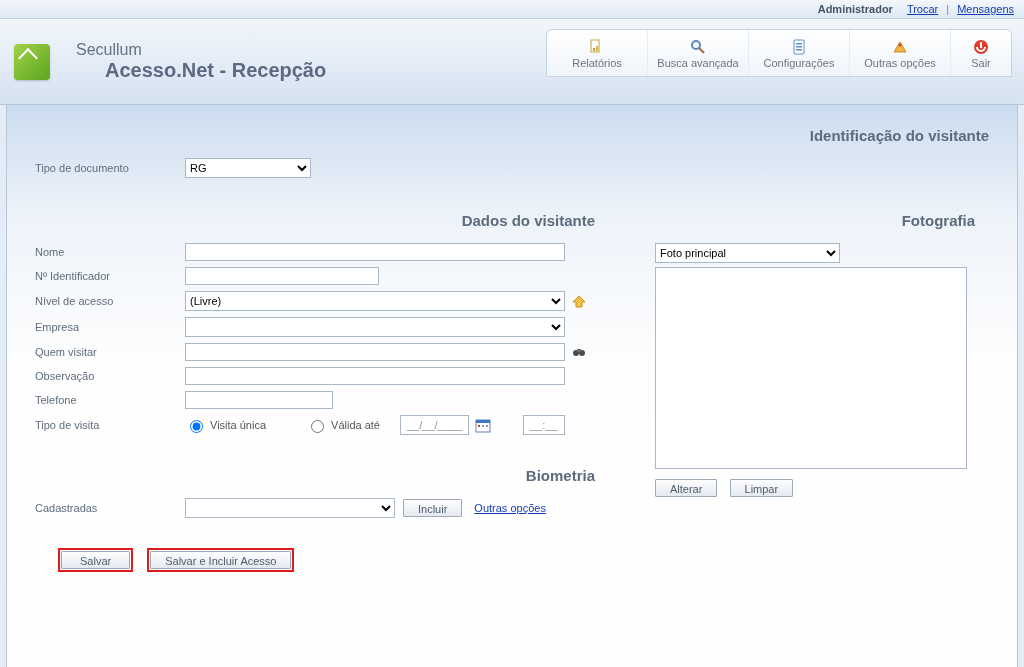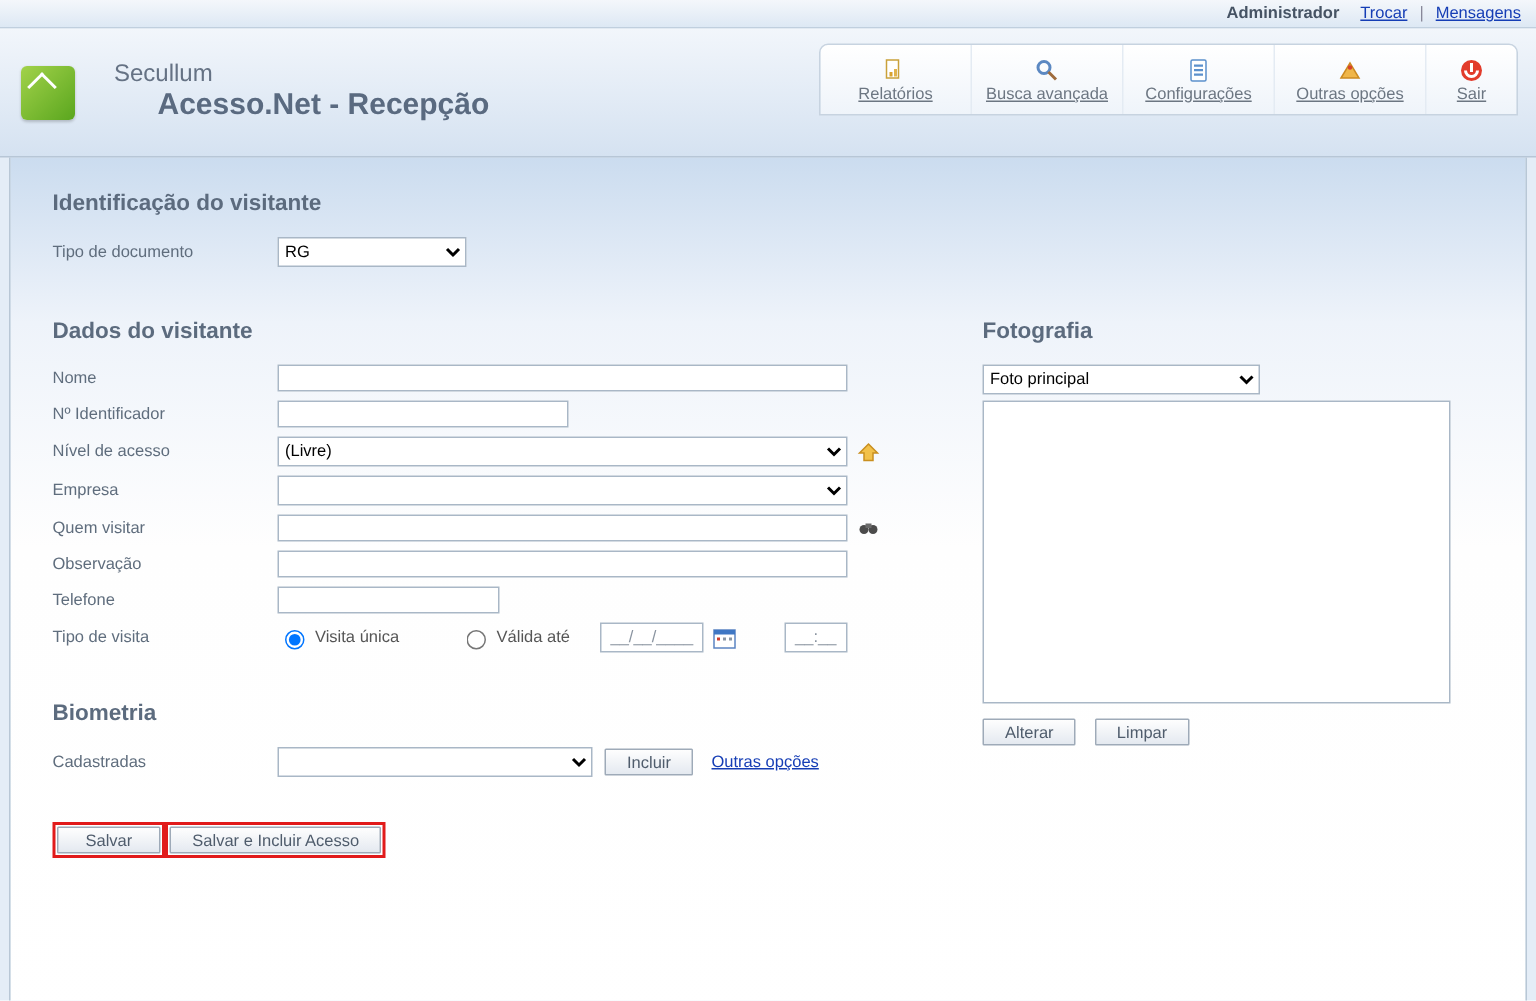--- a/index.html
+++ b/index.html
@@ -9,45 +9,45 @@
   .top-bar .user{color:#465364;font-weight:bold;margin-right:6px;}
   .top-bar a{color:#153db5;}
   .top-bar .sep{color:#889;}
   .header{height:55px;display:flex;align-items:center;padding:15px 14px;background:linear-gradient(#f2f6fb,#d5e2f1);border-bottom:1px solid #b7c6d6;position:relative;gap:16px;}
   .logo{width:36px;height:36px;border-radius:4px;background:linear-gradient(135deg,#a2d24a,#5aa61e);position:relative;flex-shrink:0;box-shadow:0 1px 2px rgba(0,0,0,.2);}
   .logo::after{content:"";position:absolute;left:7px;top:7px;width:12px;height:12px;border:2px solid #fff;border-right:none;border-bottom:none;transform:rotate(45deg);}
   .brand{margin-left:10px;line-height:1.15;}
   .brand .line1{color:#657284;font-size:16px;}
   .brand .line2{color:#5a6a80;font-size:20px;font-weight:bold;margin-left:29px;}
   .tabs{position:absolute;right:12px;top:10px;display:flex;background:linear-gradient(#ffffff,#eff4fa);border:1px solid #c7d3e0;border-bottom:1px solid #c7d3e0;border-radius:6px 6px 0 0;height:46px;}
-  .tab{width:100px;display:flex;flex-direction:column;align-items:center;justify-content:center;font-size:11px;color:#6c7682;border-left:1px solid #e4ebf3;cursor:pointer;text-decoration:underline;}
+  .tab{width:100px;display:flex;flex-direction:column;align-items:center;justify-content:center;font-size:11px;color:#6c7682;border-left:1px solid #e4ebf3;cursor:pointer;}
   .tab:first-child{border-left:none;}
   .tab .ic{width:18px;height:18px;margin-bottom:1px;}
   .page{padding:22px 28px 12px;background:linear-gradient(#cbdcef 0%, #eef3fa 110px, #fefefe 260px, #ffffff 100%);min-height:560px;border:1px solid #b8c7d6;border-top:none;margin:0 6px;}
-  h2.section{color:#5c6b7e;font-size:15px;font-weight:bold;margin:0 0 14px;}
+  h2.section{color:#5c6b7e;font-size:15px;font-weight:bold;margin:0 0 14px;text-align:right;}
   .label-col{width:150px;color:#5f6d7d;}
   .row{display:flex;align-items:center;margin-bottom:6px;}
   select,input[type=text]{border:1px solid #a9b7c6;background:#fff;font:inherit;height:18px;box-sizing:border-box;}
   select{height:20px;}
   .w130{width:126px;} .w190{width:194px;} .w380{width:380px;} .w140{width:148px;}
   .btn{display:inline-block;height:18px;line-height:16px;padding:1px 14px 0;font-size:11px;border:1px solid;border-radius:1px;cursor:pointer;box-sizing:border-box;}
   .btn-green{background:linear-gradient(#72c127,#4a9a16);border-color:#3e7f12;color:#fff;font-weight:bold;}
   .btn-gray{background:linear-gradient(#9aa2ac,#6e7781);border-color:#5b636b;color:#fff;font-weight:bold;}
   .btn-lite{background:linear-gradient(#fefefe,#e4e9f0);border-color:#9eaab8;color:#4f5c6c;}
   .cols{display:flex;gap:60px;}
   .left-col{flex:0 0 560px;}
   .right-col{flex:0 0 320px;}
   .after-input{margin-left:6px;display:inline-flex;align-items:center;}
   .mini-ic{width:16px;height:16px;display:inline-block;}
   .photo-box{width:310px;height:200px;border:1px solid #a9b7c6;background:#fff;margin-top:4px;}
   a.link{color:#153db5;text-decoration:underline;font-size:11px;}
   .date-box{display:inline-flex;align-items:center;border:1px solid #a9b7c6;height:18px;background:#fff;padding:0 6px;color:#8a94a0;margin-left:20px;}
   .cal-ic{width:16px;height:16px;margin-left:6px;}
   .highlight{border:2px solid #e11b1b;padding:1px;display:inline-block;}
-  .footer-buttons{margin-top:30px;display:flex;gap:0;}
+  .footer-buttons{margin-top:30px;display:flex;gap:14px;margin-left:23px;}
   svg{display:block;}
 </style>
 </head>
 <body>
 
 <div class="top-bar">
   <span class="user">Administrador</span>
   <a href="#">Trocar</a>
   <span class="sep">|</span>
   <a href="#">Mensagens</a>

